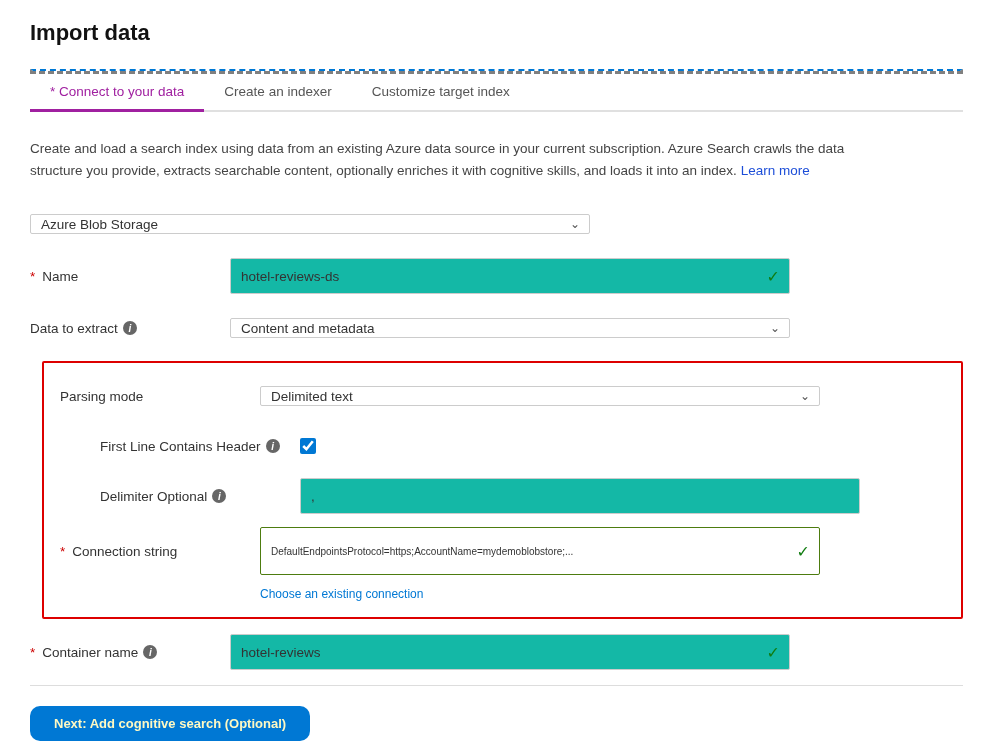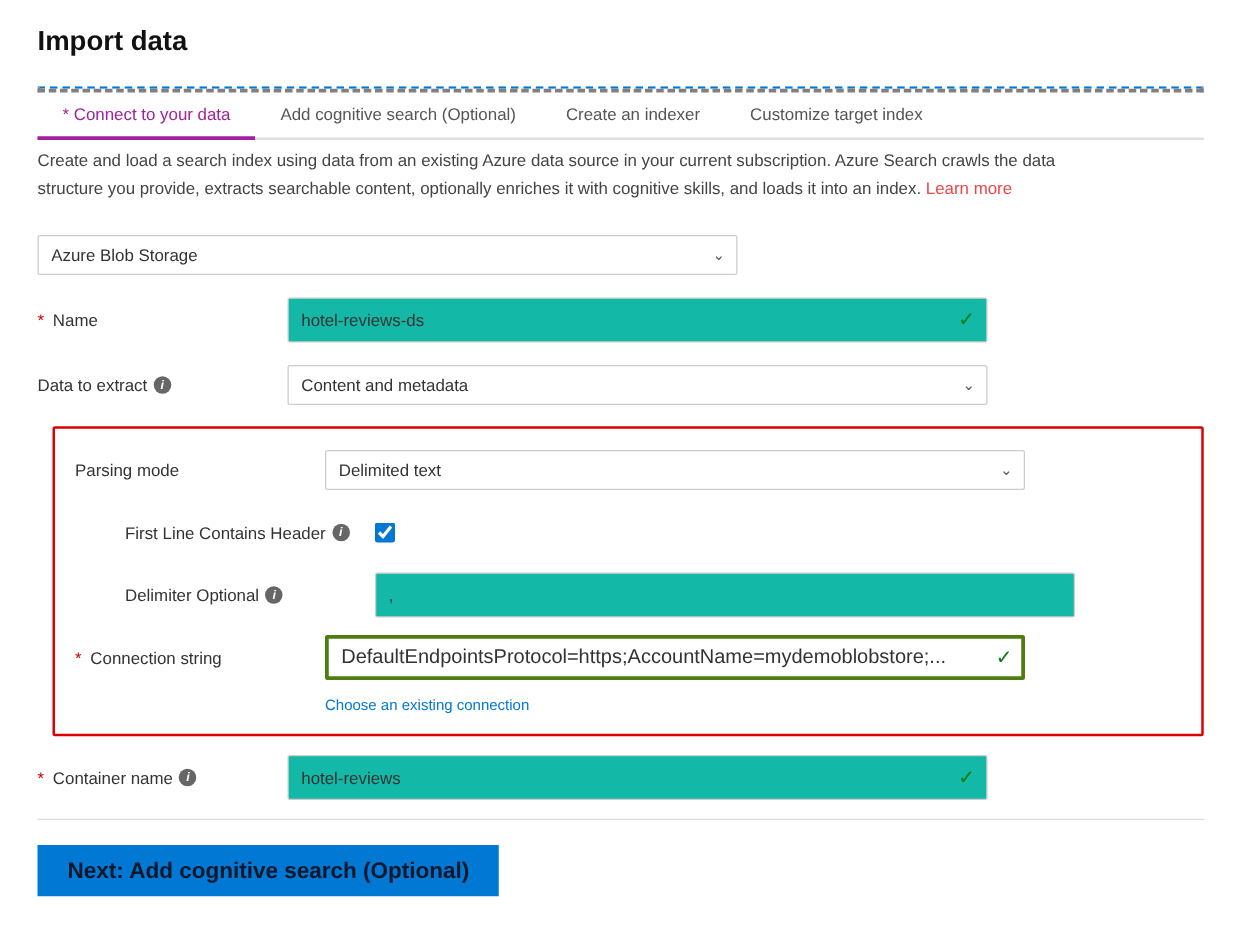--- a/index.html
+++ b/index.html
@@ -14,21 +14,21 @@
     h1 {
       font-size: 22px;
       font-weight: 600;
       color: #111;
       margin-bottom: 23px;
     }
     .tabs-bar {
       border-bottom: 2px solid #e0e0e0;
       display: flex;
       gap: 0;
-      margin-bottom: 6px;
+      margin-bottom: 26px;
     }
     .tab {
       padding: 10px 20px;
       cursor: pointer;
       color: #555;
       font-size: 13.5px;
       border-bottom: 3px solid transparent;
       margin-bottom: -2px;
       white-space: nowrap;
     }
@@ -42,21 +42,21 @@
       color: #a020a0;
     }
     .description {
       font-size: 13.5px;
       color: #444;
       line-height: 1.6;
       margin-bottom: 24px;
       max-width: 860px;
     }
     .description a {
-      color: #ef4444;
+      color: #1d4ed8;
       text-decoration: none;
     }
     .form-row {
       display: flex;
       align-items: center;
       margin-bottom: 14px;
       min-height: 38px;
     }
     .form-label {
       width: 200px;
@@ -85,21 +85,21 @@
       font-weight: bold;
       cursor: pointer;
     }
     .select-wrapper {
       position: relative;
       flex: 1;
       max-width: 560px;
     }
     .select-wrapper select {
       width: 100%;
-      height: 32px;
+      height: 20px;
       border: 1px solid #ccc;
       border-radius: 2px;
       padding: 0 10px;
       font-size: 13.5px;
       color: #333;
       background: #fff;
       appearance: none;
       cursor: pointer;
     }
     .select-arrow {
@@ -165,45 +165,45 @@
       accent-color: #0078d4;
       cursor: pointer;
     }
     .connection-string-wrapper {
       position: relative;
       flex: 1;
       max-width: 560px;
     }
     .connection-string-wrapper input {
       width: 100%;
-      height: 36px;
-      border: 3px solid #4d7c0f;
+      height: 48px;
+      border: 1px solid #4d7c0f;
       border-radius: 2px;
       padding: 0 32px 0 10px;
-      font-size: 16px;
+      font-size: 10px;
       color: #333;
       background: #fff;
     }
     .choose-connection {
       display: block;
       color: #0078d4;
       font-size: 12px;
       text-decoration: none;
       margin-top: 4px;
       padding-left: 200px;
     }
     .next-button {
       display: inline-block;
       background: #0078d4;
-      color: #0f172a;
+      color: #fef9c3;
       border: none;
       padding: 10px 24px;
-      font-size: 18px;
+      font-size: 13px;
       font-weight: 600;
-      border-radius: 0;
+      border-radius: 10px;
       cursor: pointer;
       margin-top: 20px;
     }
     hr.top-divider {
       border: none;
       border-top: 2px solid #0078d4;
       margin-bottom: 0;
       border-style: dashed;
     }
   </style>
@@ -211,21 +211,20 @@
 <body>
 
 
 
 <h1>Import data</h1>
 
 <hr class="top-divider">
 
 <div class="tabs-bar">
   <div class="tab active">Connect to your data</div>
-  <div class="tab">Add cognitive search (Optional)</div>
   <div class="tab">Create an indexer</div>
   <div class="tab">Customize target index</div>
 </div>
 
 <p class="description">
   <span>Create and load a search index using data from an existing Azure data source in your current subscription. Azure Search crawls the data structure you provide, extracts searchable content, optionally enriches it with cognitive skills, and loads it into an index.</span>
   <a href="#">Learn more</a>
 </p>
 
 

